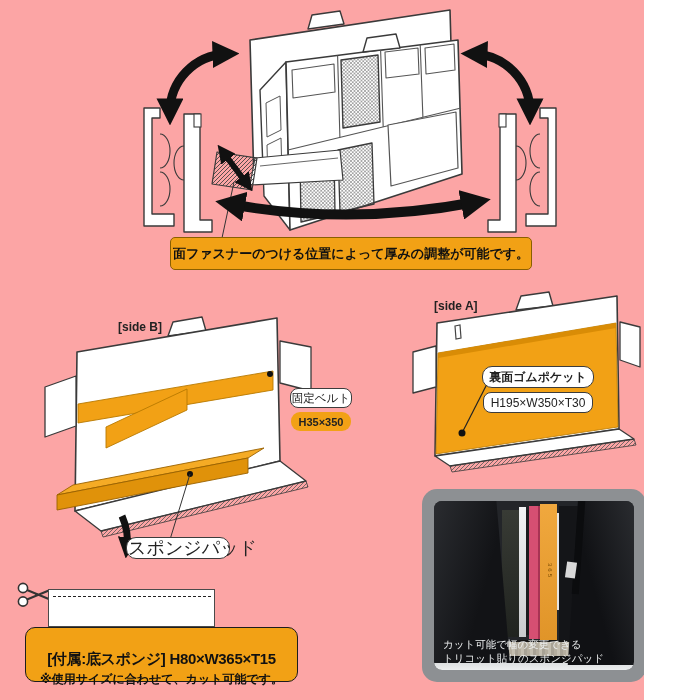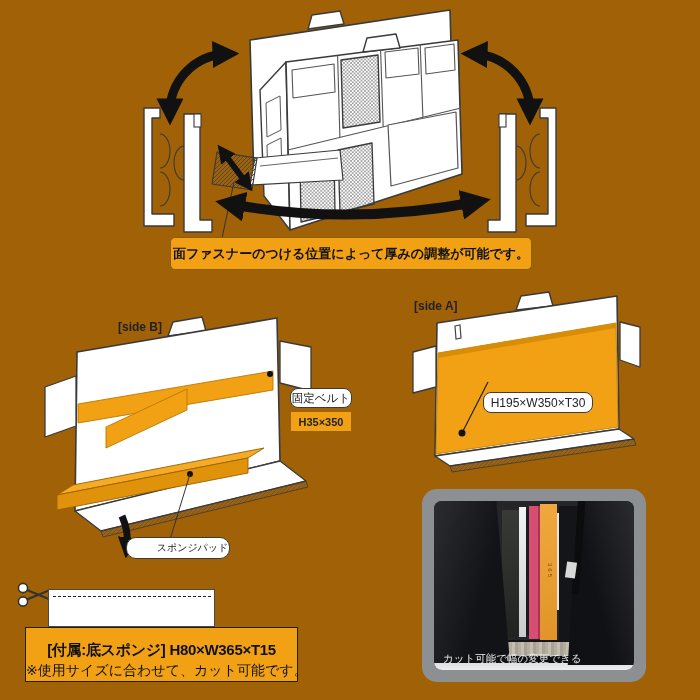--- a/index.html
+++ b/index.html
@@ -1,43 +1,43 @@
 <!DOCTYPE html>
 <html><head>
 <meta charset="utf-8">
 <style>
   html,body{margin:0;padding:0;}
   body{font-family:"Liberation Sans","DejaVu Sans",sans-serif;}
-  .stage{position:relative;width:700px;height:700px;background:#a16207;overflow:hidden;color:#111;}
+  .stage{position:relative;width:644px;height:700px;background:#fca5a5;overflow:hidden;color:#111;}
   .abs{position:absolute;}
   svg{display:block;overflow:visible;}
 
   
   .banner{left:170px;top:237px;width:360px;height:31px;background:#F2A115;border:1px solid #8a5f00;
           border-radius:5px;display:flex;align-items:center;justify-content:center;
           font-size:13px;font-weight:bold;color:#111;white-space:nowrap;}
 
   
   .sidetag{font-size:12px;font-weight:bold;color:#222;white-space:nowrap;}
 
   
   .labelbox{background:#fff;border:1.5px solid #3c3c3c;display:flex;align-items:center;justify-content:center;
             font-size:11.5px;color:#222;white-space:nowrap;box-sizing:border-box;}
   .pill{border-radius:10px;}
   .rad3{border-radius:8px;}
-  .badge{background:#F2A115;border:none;border-radius:0;font-weight:bold;font-size:11px;color:#222;
+  .badge{background:#F2A115;border:none;border-radius:9px;font-weight:bold;font-size:11px;color:#222;
          display:flex;align-items:center;justify-content:center;white-space:nowrap;}
 
   
   .cut-rect{left:48px;top:589px;width:167px;height:38px;background:#fff;border:1.7px solid #4a4a4a;box-sizing:border-box;}
   .cut-dash{position:absolute;left:4px;right:3px;top:6px;border-top:1.7px dashed #222;}
   .info-box{left:25px;top:627px;width:273px;height:55px;background:#F2A115;border:1.6px solid #1d1d1d;
-            border-radius:0;box-sizing:border-box;text-align:center;padding-top:13px;color:#111;}
+            border-radius:10px;box-sizing:border-box;text-align:center;padding-top:22px;color:#111;}
   .info-title{font-size:15px;font-weight:800;letter-spacing:-0.3px;white-space:nowrap;}
-  .info-note{font-size:14px;font-weight:normal;margin-top:2px;white-space:nowrap;}
+  .info-note{font-size:12px;font-weight:bold;margin-top:2px;white-space:nowrap;}
 
   
   .photo-frame{left:422px;top:489px;width:224px;height:193px;background:#8d9093;border-radius:15px;
                box-sizing:border-box;padding:12px;}
   .photo{position:relative;width:100%;height:100%;border-radius:8px;overflow:hidden;background:#232529;}
   .ph{position:absolute;}
   .caption{position:absolute;left:9px;bottom:5px;color:#eef0f1;font-size:10.5px;line-height:1.35;white-space:nowrap;}
 </style>
 </head>
 <body>
@@ -132,21 +132,21 @@
     <polygon points="27,199 218,162 218,177 27,214" fill="#E0920A" stroke="#9a6200" stroke-width="0.9"></polygon>
 
     <path d="M92,220 Q99,236 97,252" fill="none" stroke="#111" stroke-width="7" marker-end="url(#ahB)"></path>
     <circle cx="160" cy="178" r="3" fill="#111"></circle>
     <path d="M160,178 L135,260" stroke="#333" stroke-width="1" fill="none"></path>
   </svg>
 
   <div class="abs sidetag" style="left:110px;top:320px;padding-left:8px;">[side B]</div>
   <div class="abs labelbox rad3" style="left:290px;top:388px;width:62px;height:20px;">固定ベルト</div>
   <div class="abs badge" style="left:291px;top:412px;width:60px;height:19px;">H35×350</div>
-  <div class="abs labelbox pill" style="left:126px;top:537px;width:104px;height:22px;font-size:10px;padding-left:29px;">スポンジパッド</div>
+  <div class="abs labelbox pill" style="left:126px;top:537px;width:104px;height:22px;font-size:18px;padding-left:29px;">スポンジパッド</div>
 
   <svg class="abs" style="left:400px;top:278px;" width="300" height="210" viewBox="0 0 300 210">
     <defs>
       <pattern id="hatchA" width="4" height="4" patternUnits="userSpaceOnUse">
         <path d="M0,4 L4,0" stroke="#555" stroke-width="0.8"></path>
       </pattern>
     </defs>
     <polygon points="116,32 121,18 149,14 153,28" fill="#fff" stroke="#3a3a3a" stroke-width="1.4" stroke-linejoin="round"></polygon>
     <polygon points="37,45 217,18 219,151 35,178" fill="#fff" stroke="#3a3a3a" stroke-width="1.6" stroke-linejoin="round"></polygon>
     <polygon points="220,44 240,49 240,89 220,82" fill="#fff" stroke="#3a3a3a" stroke-width="1.3" stroke-linejoin="round"></polygon>
@@ -156,21 +156,22 @@
     <polygon points="38,75 216,45 216,50 38,80" fill="#D98C06"></polygon>
     <polygon points="55,48 60,47 61,60 56,61" fill="#fff" stroke="#444" stroke-width="1.2"></polygon>
 
     <polygon points="35,178 219,151 234,161 50,188" fill="#fff" stroke="#3a3a3a" stroke-width="1.3" stroke-linejoin="round"></polygon>
     <polygon points="50,188 234,161 236,167 52,194" fill="url(#hatchA)" stroke="#3a3a3a" stroke-width="0.8"></polygon>
 
     <path d="M88,104 L62,155" stroke="#222" stroke-width="1.2" fill="none"></path>
     <circle cx="62" cy="155" r="3.5" fill="#111"></circle>
   </svg>
 
-  <div class="abs sidetag" style="left:414px;top:299px;">[side A]</div>
+  <div class="abs sidetag" style="left:434px;top:299px;">[side A]</div>
+  <div class="abs labelbox pill" style="left:482px;top:366px;width:112px;height:22px;font-size:12px;font-weight:bold;">裏面ゴムポケット</div>
   <div class="abs labelbox rad3" style="left:483px;top:392px;width:110px;height:21px;font-size:12px;font-weight:normal;">H195×W350×T30</div>
 
   <svg class="abs" style="left:16px;top:580px;" width="36" height="30" viewBox="0 0 36 30">
     <circle cx="7" cy="8" r="4.6" fill="#fff" stroke="#333" stroke-width="1.6"></circle>
     <circle cx="7" cy="21.5" r="4.6" fill="#fff" stroke="#333" stroke-width="1.6"></circle>
     <path d="M11,10 L34,19.5 M11,19.5 L34,10" stroke="#333" stroke-width="2" fill="none"></path>
     <circle cx="20.5" cy="14.7" r="1.4" fill="#333"></circle>
   </svg>
 
   <div class="abs cut-rect">
@@ -205,17 +206,18 @@
 
       <div class="ph" style="left:0;top:0;width:40%;height:96%;background:linear-gradient(105deg,#2a2c30,#121316 60%);
                   clip-path:polygon(0 0,78% 0,95% 100%,0 100%);"></div>
       <div class="ph" style="right:0;top:0;width:36%;height:97%;background:linear-gradient(255deg,#2a2c30,#101114 55%);
                   clip-path:polygon(22% 0,100% 0,100% 100%,8% 100%);"></div>
       <div class="ph" style="right:26%;top:0;width:7px;height:55%;background:#0b0c0e;transform:rotate(4deg);"></div>
       <div class="ph" style="right:29%;top:36%;width:10px;height:16px;background:#d8d8d8;transform:rotate(8deg);"></div>
 
       <div class="caption">
         <div>カット可能で幅の変更できる</div>
+        <div>トリコット貼りのスポンジパッド</div>
       </div>
     </div>
   </div>
 
 </div>
 
 </body></html>

